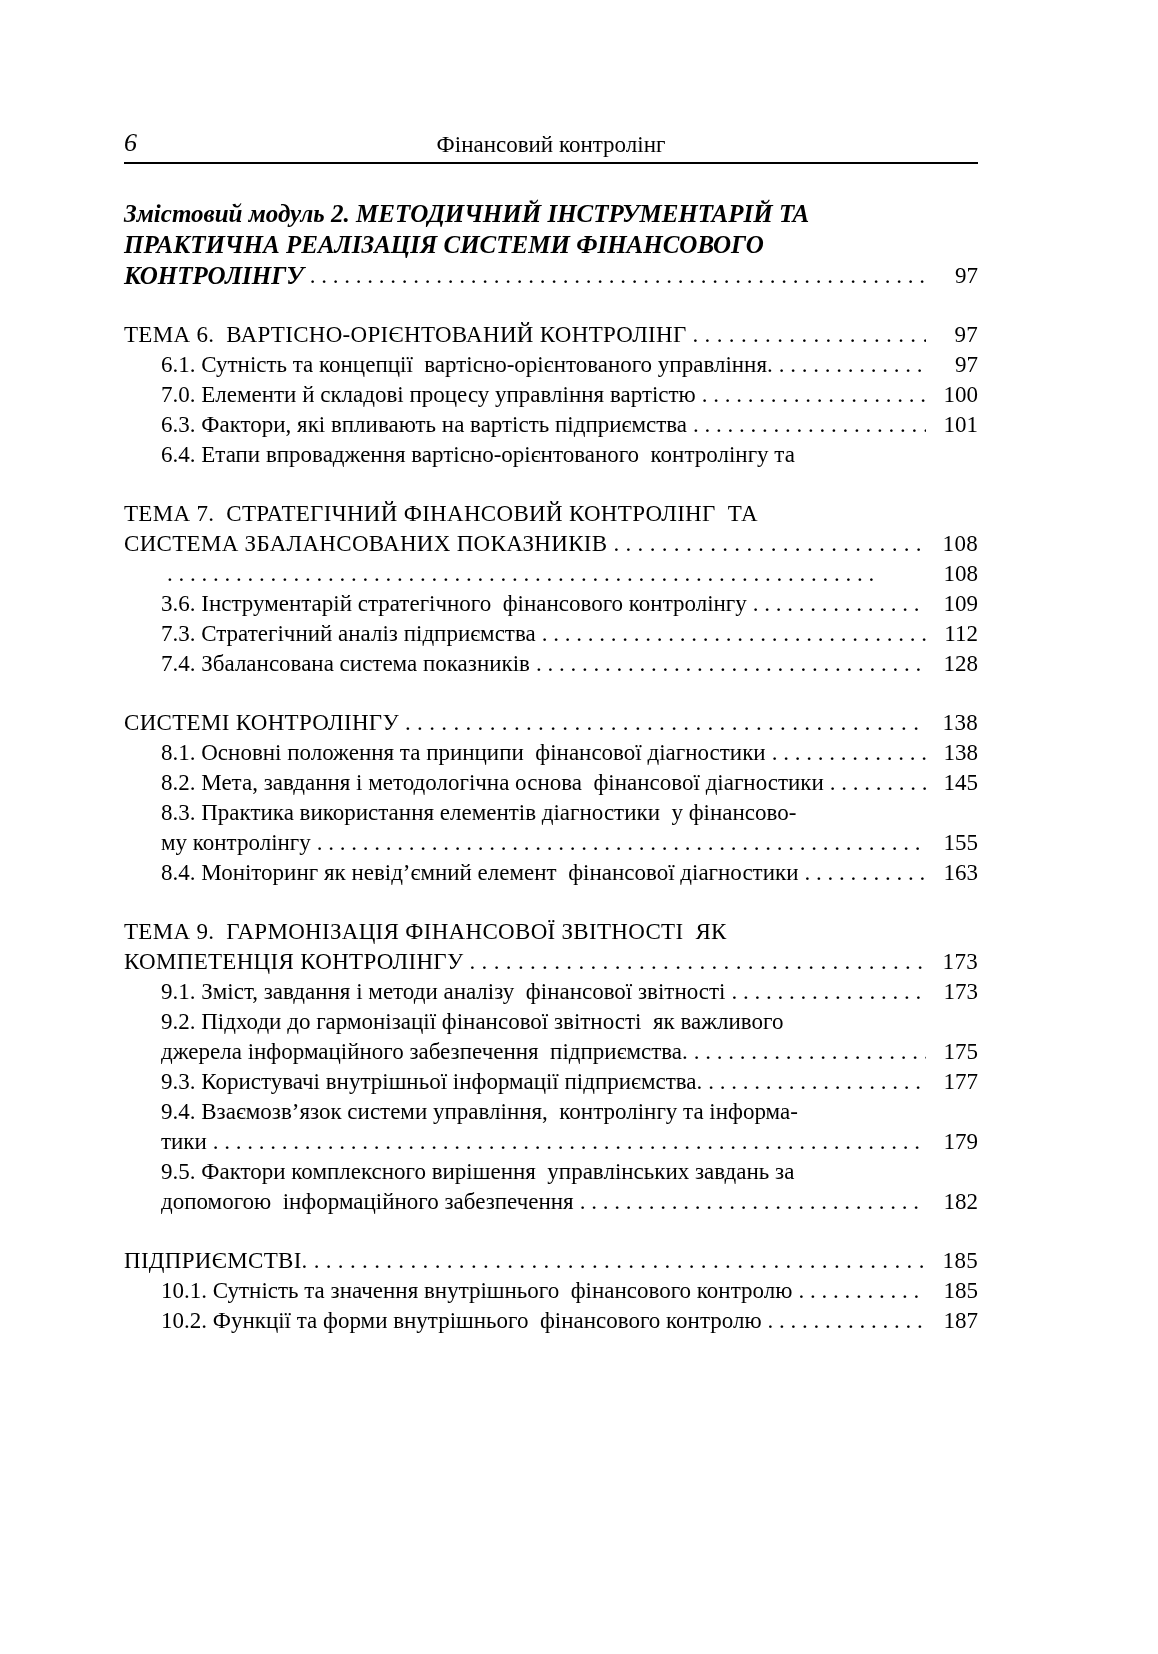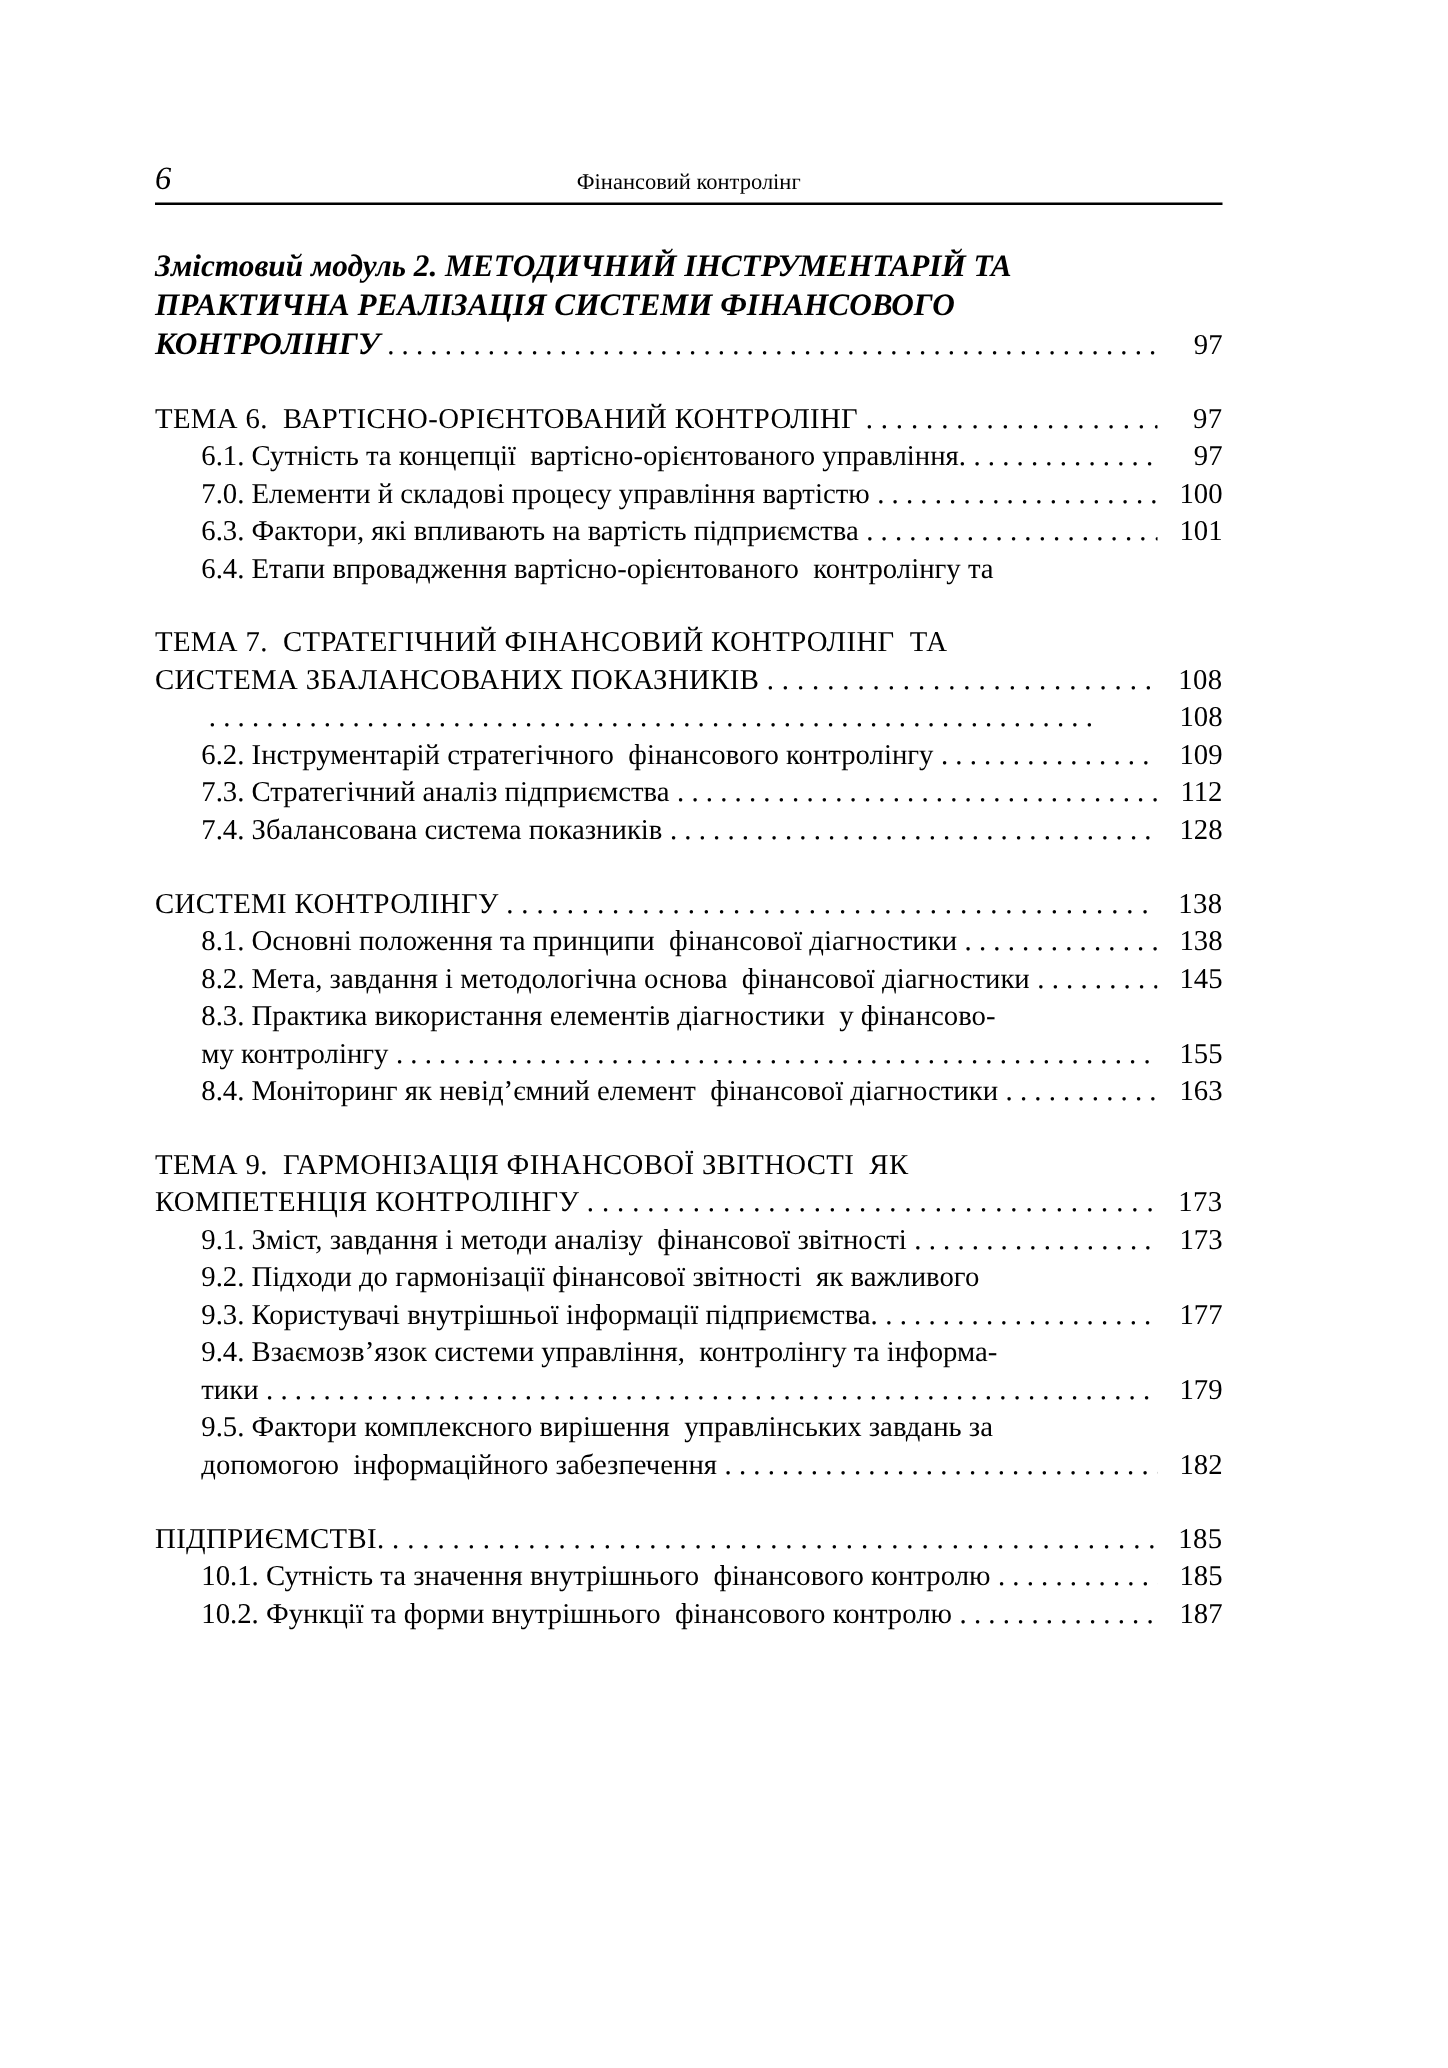--- a/index.html
+++ b/index.html
@@ -36,21 +36,21 @@
     top: 0;
     font-style: italic;
     font-size: 26px;
   }
   .htitle {
     position: absolute;
     left: 0;
     right: 0;
     top: 2px;
     text-align: center;
-    font-size: 18px;
+    font-size: 23px;
   }
   
   .entry { }
   .entry.gap { margin-top: 29px; }
   .entry.sub { padding-left: 37px; }
   .entry.module {
     font-weight: bold;
     font-style: italic;
     font-size: 25px;
     line-height: 31px;
@@ -155,21 +155,21 @@
           </div>
         </div>
         <div class="entry sub">
           <div class="line">
             <span class="leader"></span>
             <span class="pagenum">108</span>
           </div>
         </div>
         <div class="entry sub">
           <div class="line">
-            <span class="txt">6.2. Інструментарій стратегічного  фінансового контролінгу</span>
+            <span class="txt">3.6. Інструментарій стратегічного  фінансового контролінгу</span>
             <span class="leader"></span>
             <span class="pagenum">109</span>
           </div>
         </div>
         <div class="entry sub">
           <div class="line">
             <span class="txt">7.3. Стратегічний аналіз підприємства</span>
             <span class="leader"></span>
             <span class="pagenum">112</span>
           </div>
@@ -232,20 +232,25 @@
         <div class="entry sub">
           <div class="line">
             <span class="txt">9.1. Зміст, завдання і методи аналізу  фінансової звітності</span>
             <span class="leader"></span>
             <span class="pagenum">173</span>
           </div>
         </div>
         <div class="entry sub">
           <div class="line">
             <span class="txt">9.2. Підходи до гармонізації фінансової звітності  як важливого</span>
+          </div>
+          <div class="line">
+            <span class="txt">джерела інформаційного забезпечення  підприємства.</span>
+            <span class="leader"></span>
+            <span class="pagenum">175</span>
           </div>
         </div>
         <div class="entry sub">
           <div class="line">
             <span class="txt">9.3. Користувачі внутрішньої інформації підприємства.</span>
             <span class="leader"></span>
             <span class="pagenum">177</span>
           </div>
         </div>
         <div class="entry sub">

